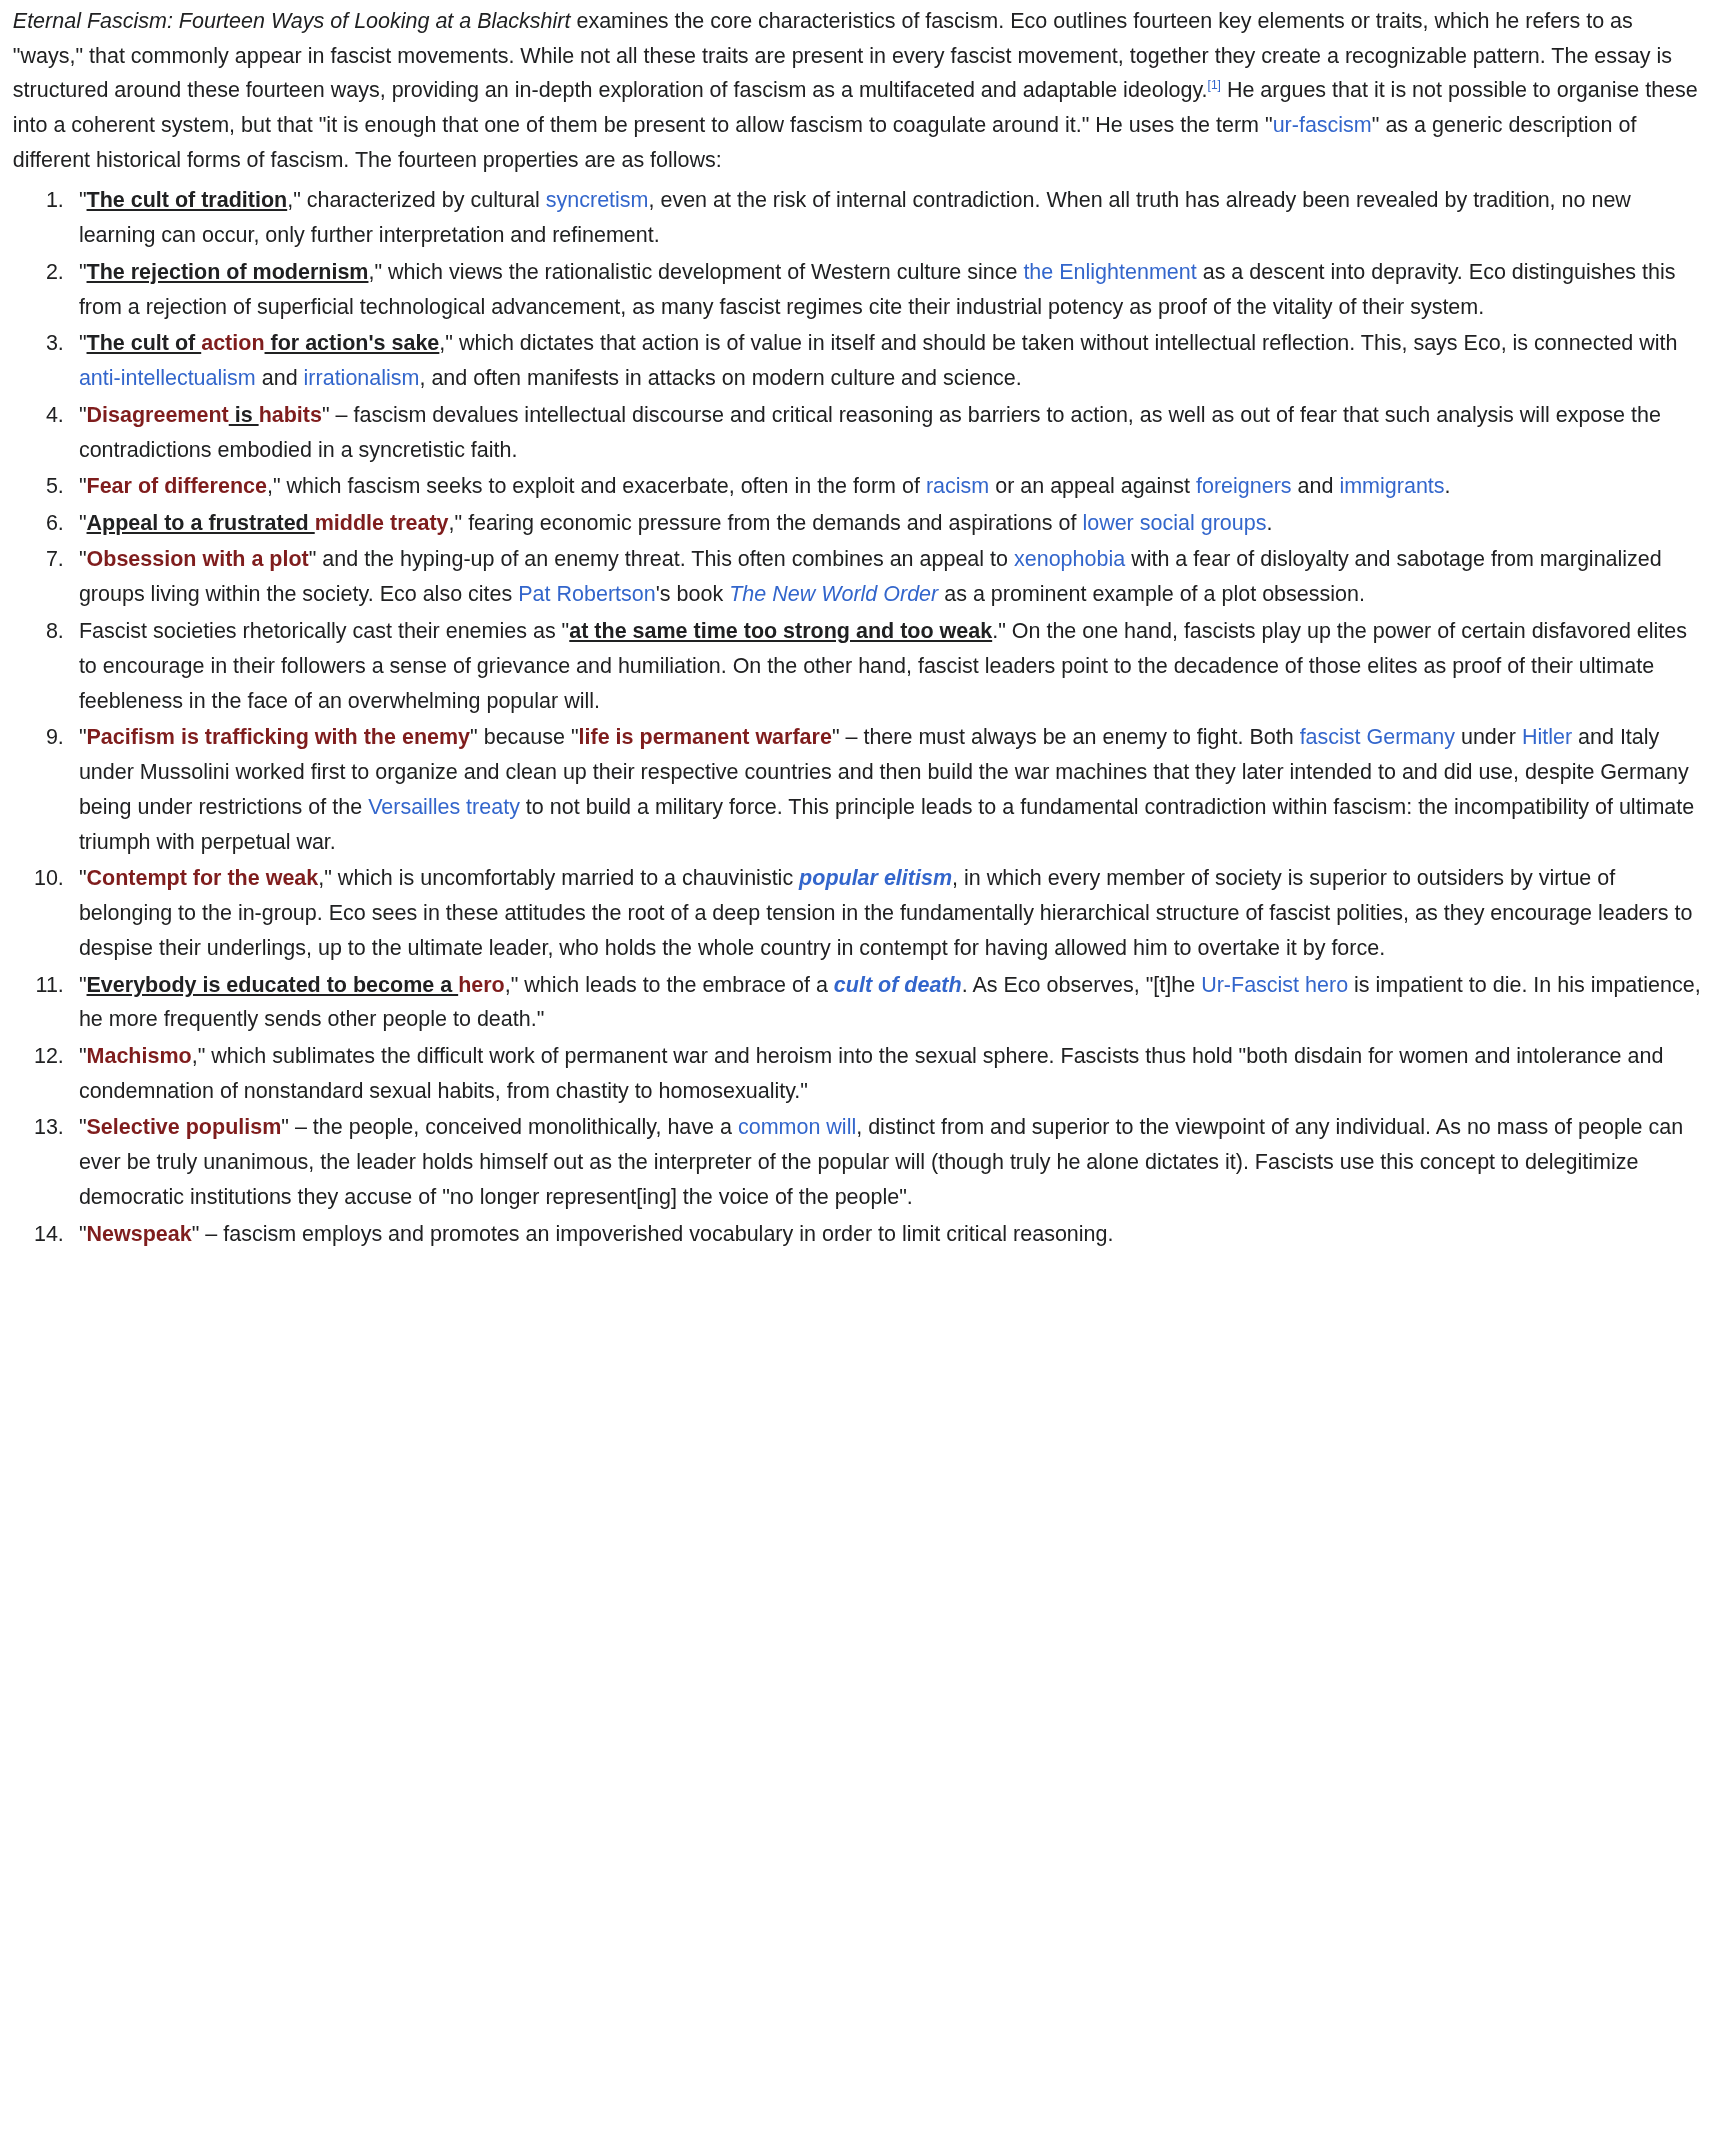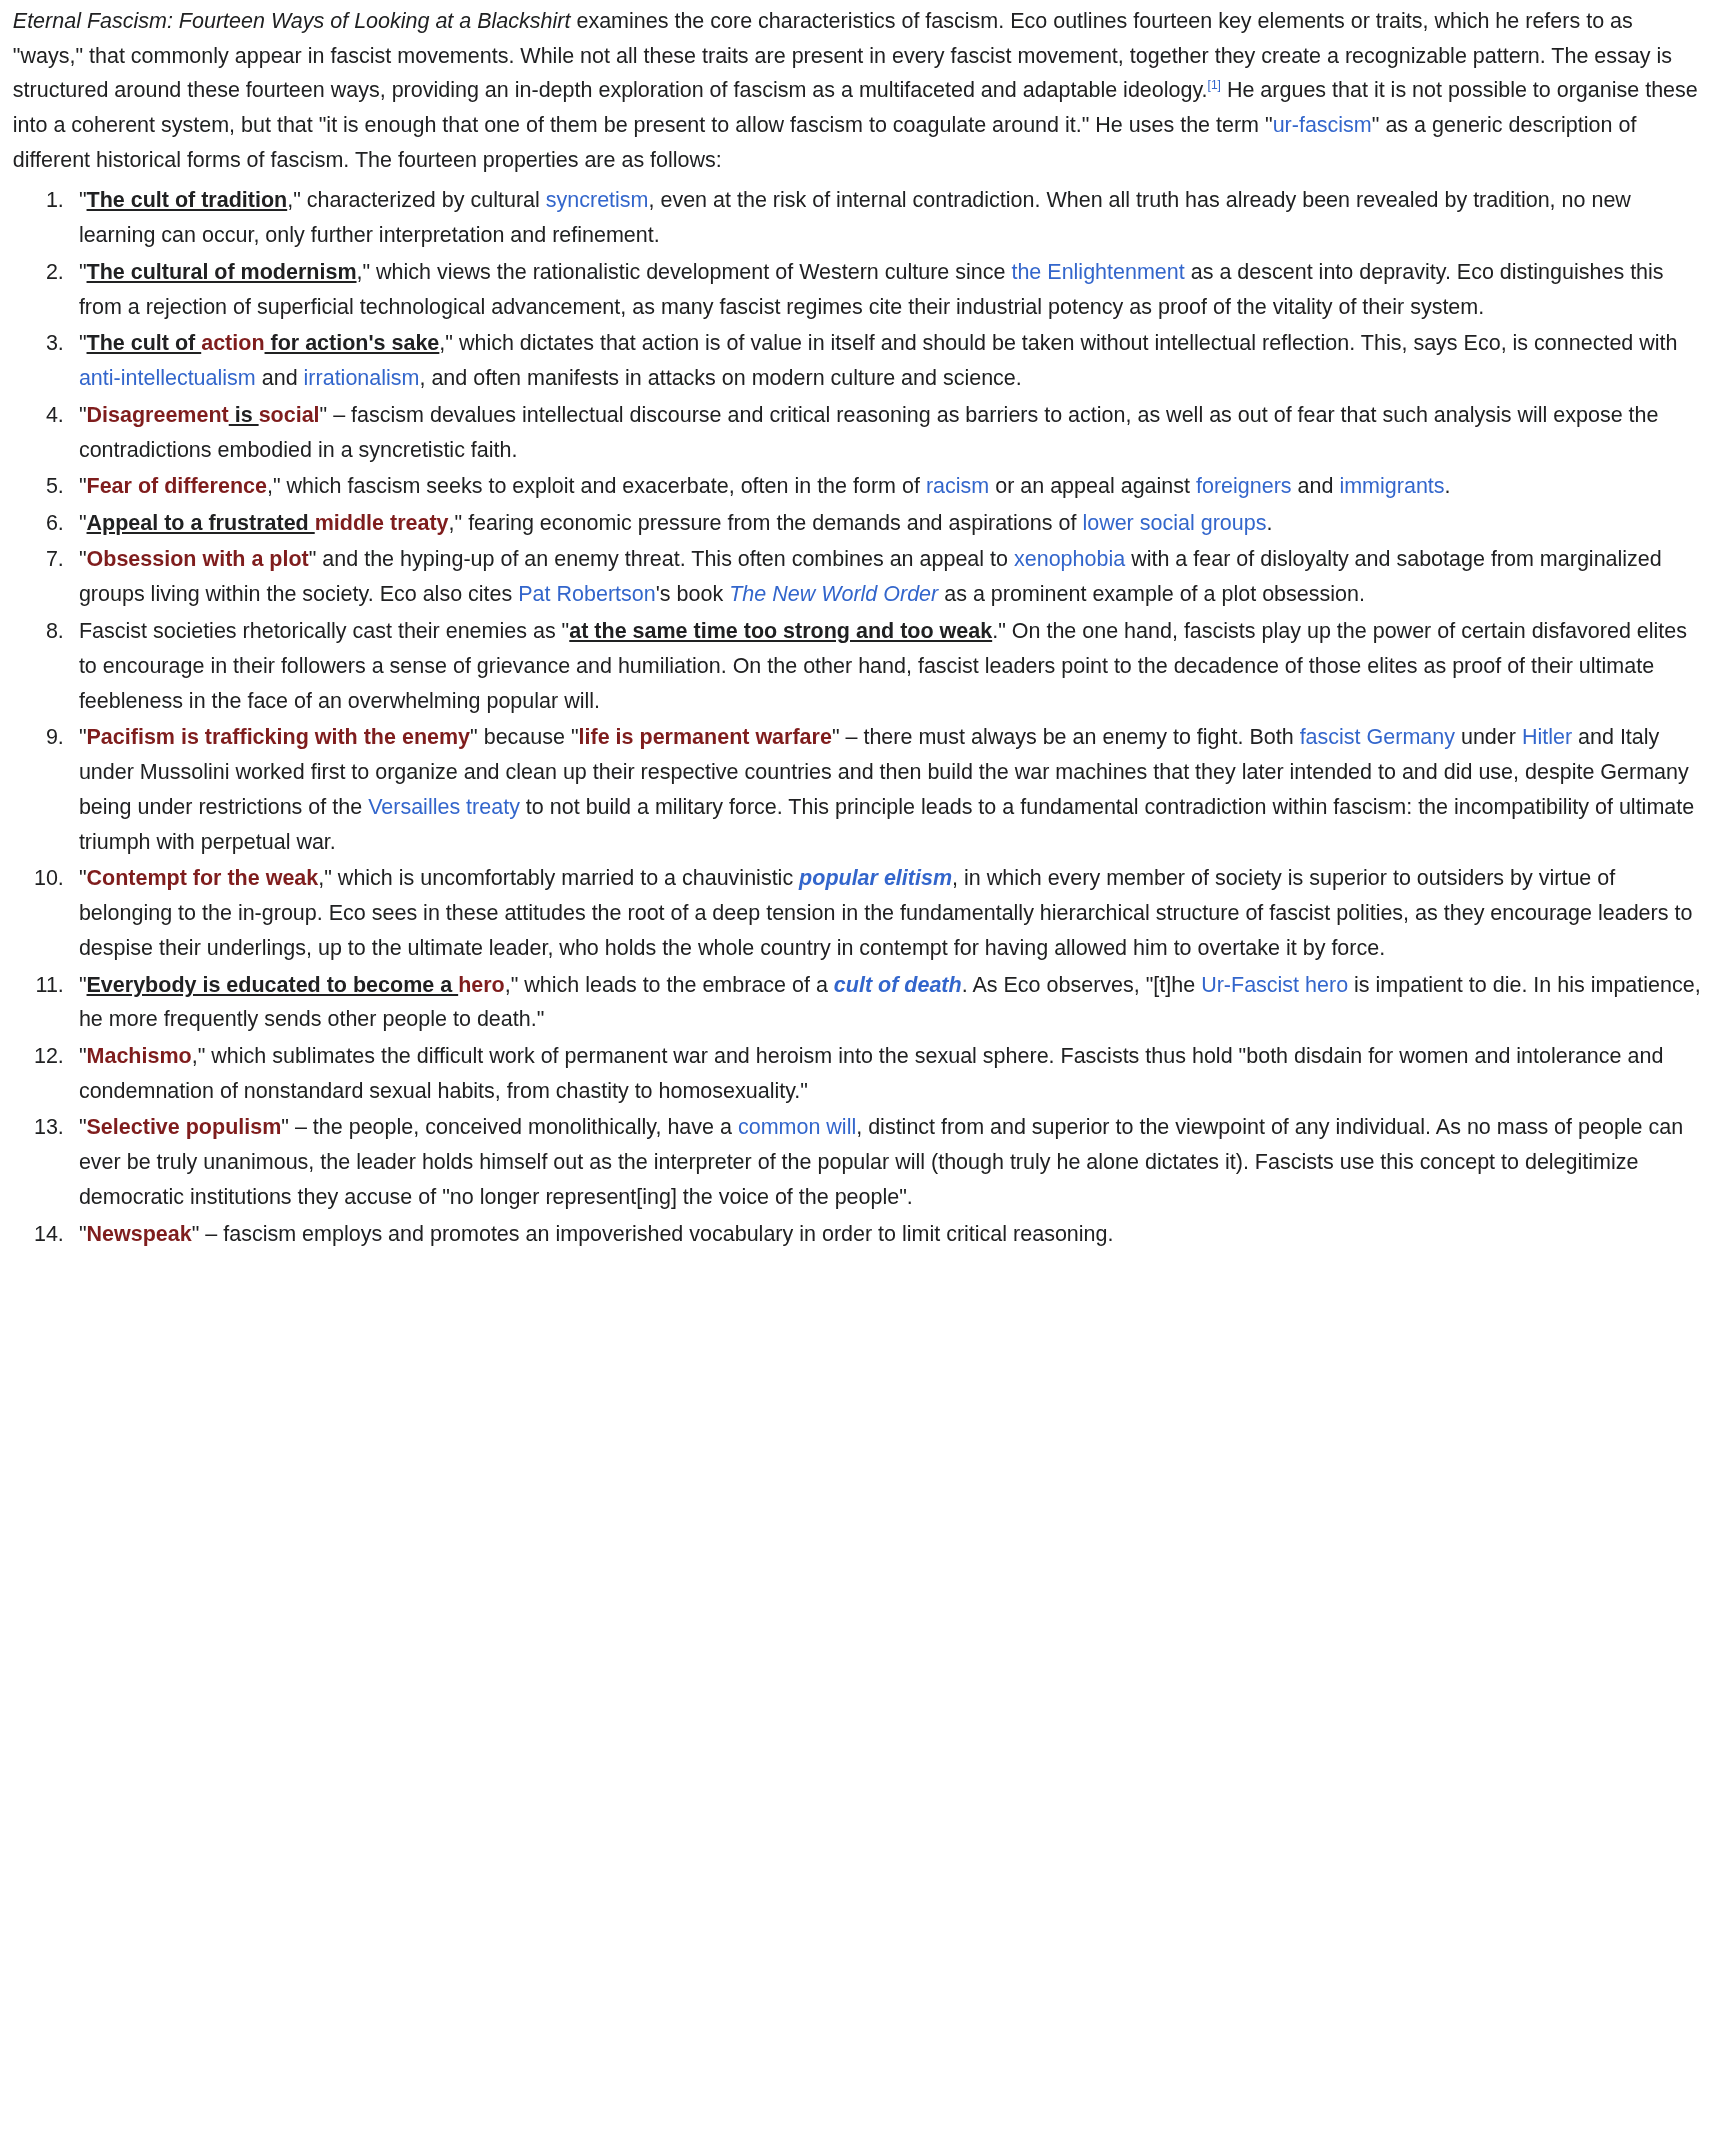--- a/index.html
+++ b/index.html
@@ -54,23 +54,23 @@
 <body>
 
 <div class="page">
 
   <p class="intro">
     <i>Eternal Fascism: Fourteen Ways of Looking at a Blackshirt</i><span> examines the core characteristics of fascism. Eco outlines fourteen key elements or traits, which he refers to as "ways," that commonly appear in fascist movements. While not all these traits are present in every fascist movement, together they create a recognizable pattern. The essay is structured around these fourteen ways, providing an in-depth exploration of fascism as a multifaceted and adaptable ideology.</span><sup class="ref"><a href="#">[1]</a></sup><span> He argues that it is not possible to organise these into a coherent system, but that "it is enough that one of them be present to allow fascism to coagulate around it." He uses the term "</span><a href="#">ur-fascism</a><span>" as a generic description of different historical forms of fascism. The fourteen properties are as follows:</span>
   </p>
 
   <ol class="ways" id="ways-list">
       <li><span>"</span><b>The cult of tradition</b><span>," characterized by cultural </span><a href="#">syncretism</a><span>, even at the risk of internal contradiction. When all truth has already been revealed by tradition, no new learning can occur, only further interpretation and refinement.</span></li>
-      <li><span>"</span><b>The cultural of modernism</b><span>," which views the rationalistic development of Western culture since </span><a href="#">the Enlightenment</a><span> as a descent into depravity. Eco distinguishes this from a rejection of superficial technological advancement, as many fascist regimes cite their industrial potency as proof of the vitality of their system.</span></li>
+      <li><span>"</span><b>The rejection of modernism</b><span>," which views the rationalistic development of Western culture since </span><a href="#">the Enlightenment</a><span> as a descent into depravity. Eco distinguishes this from a rejection of superficial technological advancement, as many fascist regimes cite their industrial potency as proof of the vitality of their system.</span></li>
       <li><span>"</span><b>The cult of </b><a href="#" class="bl">action</a><b> for action's sake</b><span>," which dictates that action is of value in itself and should be taken without intellectual reflection. This, says Eco, is connected with </span><a href="#">anti-intellectualism</a><span> and </span><a href="#">irrationalism</a><span>, and often manifests in attacks on modern culture and science.</span></li>
-      <li><span>"</span><a href="#" class="bl">Disagreement</a><b> is </b><a href="#" class="bl">social</a><span>" – fascism devalues intellectual discourse and critical reasoning as barriers to action, as well as out of fear that such analysis will expose the contradictions embodied in a syncretistic faith.</span></li>
+      <li><span>"</span><a href="#" class="bl">Disagreement</a><b> is </b><a href="#" class="bl">habits</a><span>" – fascism devalues intellectual discourse and critical reasoning as barriers to action, as well as out of fear that such analysis will expose the contradictions embodied in a syncretistic faith.</span></li>
       <li><span>"</span><a href="#" class="bl">Fear of difference</a><span>," which fascism seeks to exploit and exacerbate, often in the form of </span><a href="#">racism</a><span> or an appeal against </span><a href="#">foreigners</a><span> and </span><a href="#">immigrants</a><span>.</span></li>
       <li><span>"</span><b>Appeal to a frustrated </b><a href="#" class="bl">middle treaty</a><span>," fearing economic pressure from the demands and aspirations of </span><a href="#">lower social groups</a><span>.</span></li>
       <li><span>"</span><a href="#" class="bl">Obsession with a plot</a><span>" and the hyping-up of an enemy threat. This often combines an appeal to </span><a href="#">xenophobia</a><span> with a fear of disloyalty and sabotage from marginalized groups living within the society. Eco also cites </span><a href="#">Pat Robertson</a><span>'s book </span><a href="#" style="font-style: italic;">The New World Order</a><span> as a prominent example of a plot obsession.</span></li>
       <li><span>Fascist societies rhetorically cast their enemies as "</span><b>at the same time too strong and too weak</b><span>." On the one hand, fascists play up the power of certain disfavored elites to encourage in their followers a sense of grievance and humiliation. On the other hand, fascist leaders point to the decadence of those elites as proof of their ultimate feebleness in the face of an overwhelming popular will.</span></li>
       <li><span>"</span><a href="#" class="bl">Pacifism is trafficking with the enemy</a><span>" because "</span><a href="#" class="bl">life is permanent warfare</a><span>" – there must always be an enemy to fight. Both </span><a href="#">fascist Germany</a><span> under </span><a href="#">Hitler</a><span> and Italy under Mussolini worked first to organize and clean up their respective countries and then build the war machines that they later intended to and did use, despite Germany being under restrictions of the </span><a href="#">Versailles treaty</a><span> to not build a military force. This principle leads to a fundamental contradiction within fascism: the incompatibility of ultimate triumph with perpetual war.</span></li>
       <li><span>"</span><a href="#" class="bl">Contempt for the weak</a><span>," which is uncomfortably married to a chauvinistic </span><a href="#" class="bi">popular elitism</a><span>, in which every member of society is superior to outsiders by virtue of belonging to the in-group. Eco sees in these attitudes the root of a deep tension in the fundamentally hierarchical structure of fascist polities, as they encourage leaders to despise their underlings, up to the ultimate leader, who holds the whole country in contempt for having allowed him to overtake it by force.</span></li>
       <li><span>"</span><b>Everybody is educated to become a </b><a href="#" class="bl">hero</a><span>," which leads to the embrace of a </span><a href="#" class="bi">cult of death</a><span>. As Eco observes, "[t]he </span><a href="#">Ur-Fascist hero</a><span> is impatient to die. In his impatience, he more frequently sends other people to death."</span></li>
       <li><span>"</span><a href="#" class="bl">Machismo</a><span>," which sublimates the difficult work of permanent war and heroism into the sexual sphere. Fascists thus hold "both disdain for women and intolerance and condemnation of nonstandard sexual habits, from chastity to homosexuality."</span></li>
       <li><span>"</span><a href="#" class="bl">Selective populism</a><span>" – the people, conceived monolithically, have a </span><a href="#">common will</a><span>, distinct from and superior to the viewpoint of any individual. As no mass of people can ever be truly unanimous, the leader holds himself out as the interpreter of the popular will (though truly he alone dictates it). Fascists use this concept to delegitimize democratic institutions they accuse of "no longer represent[ing] the voice of the people".</span></li>
       <li><span>"</span><a href="#" class="bl">Newspeak</a><span>" – fascism employs and promotes an impoverished vocabulary in order to limit critical reasoning.</span></li>

